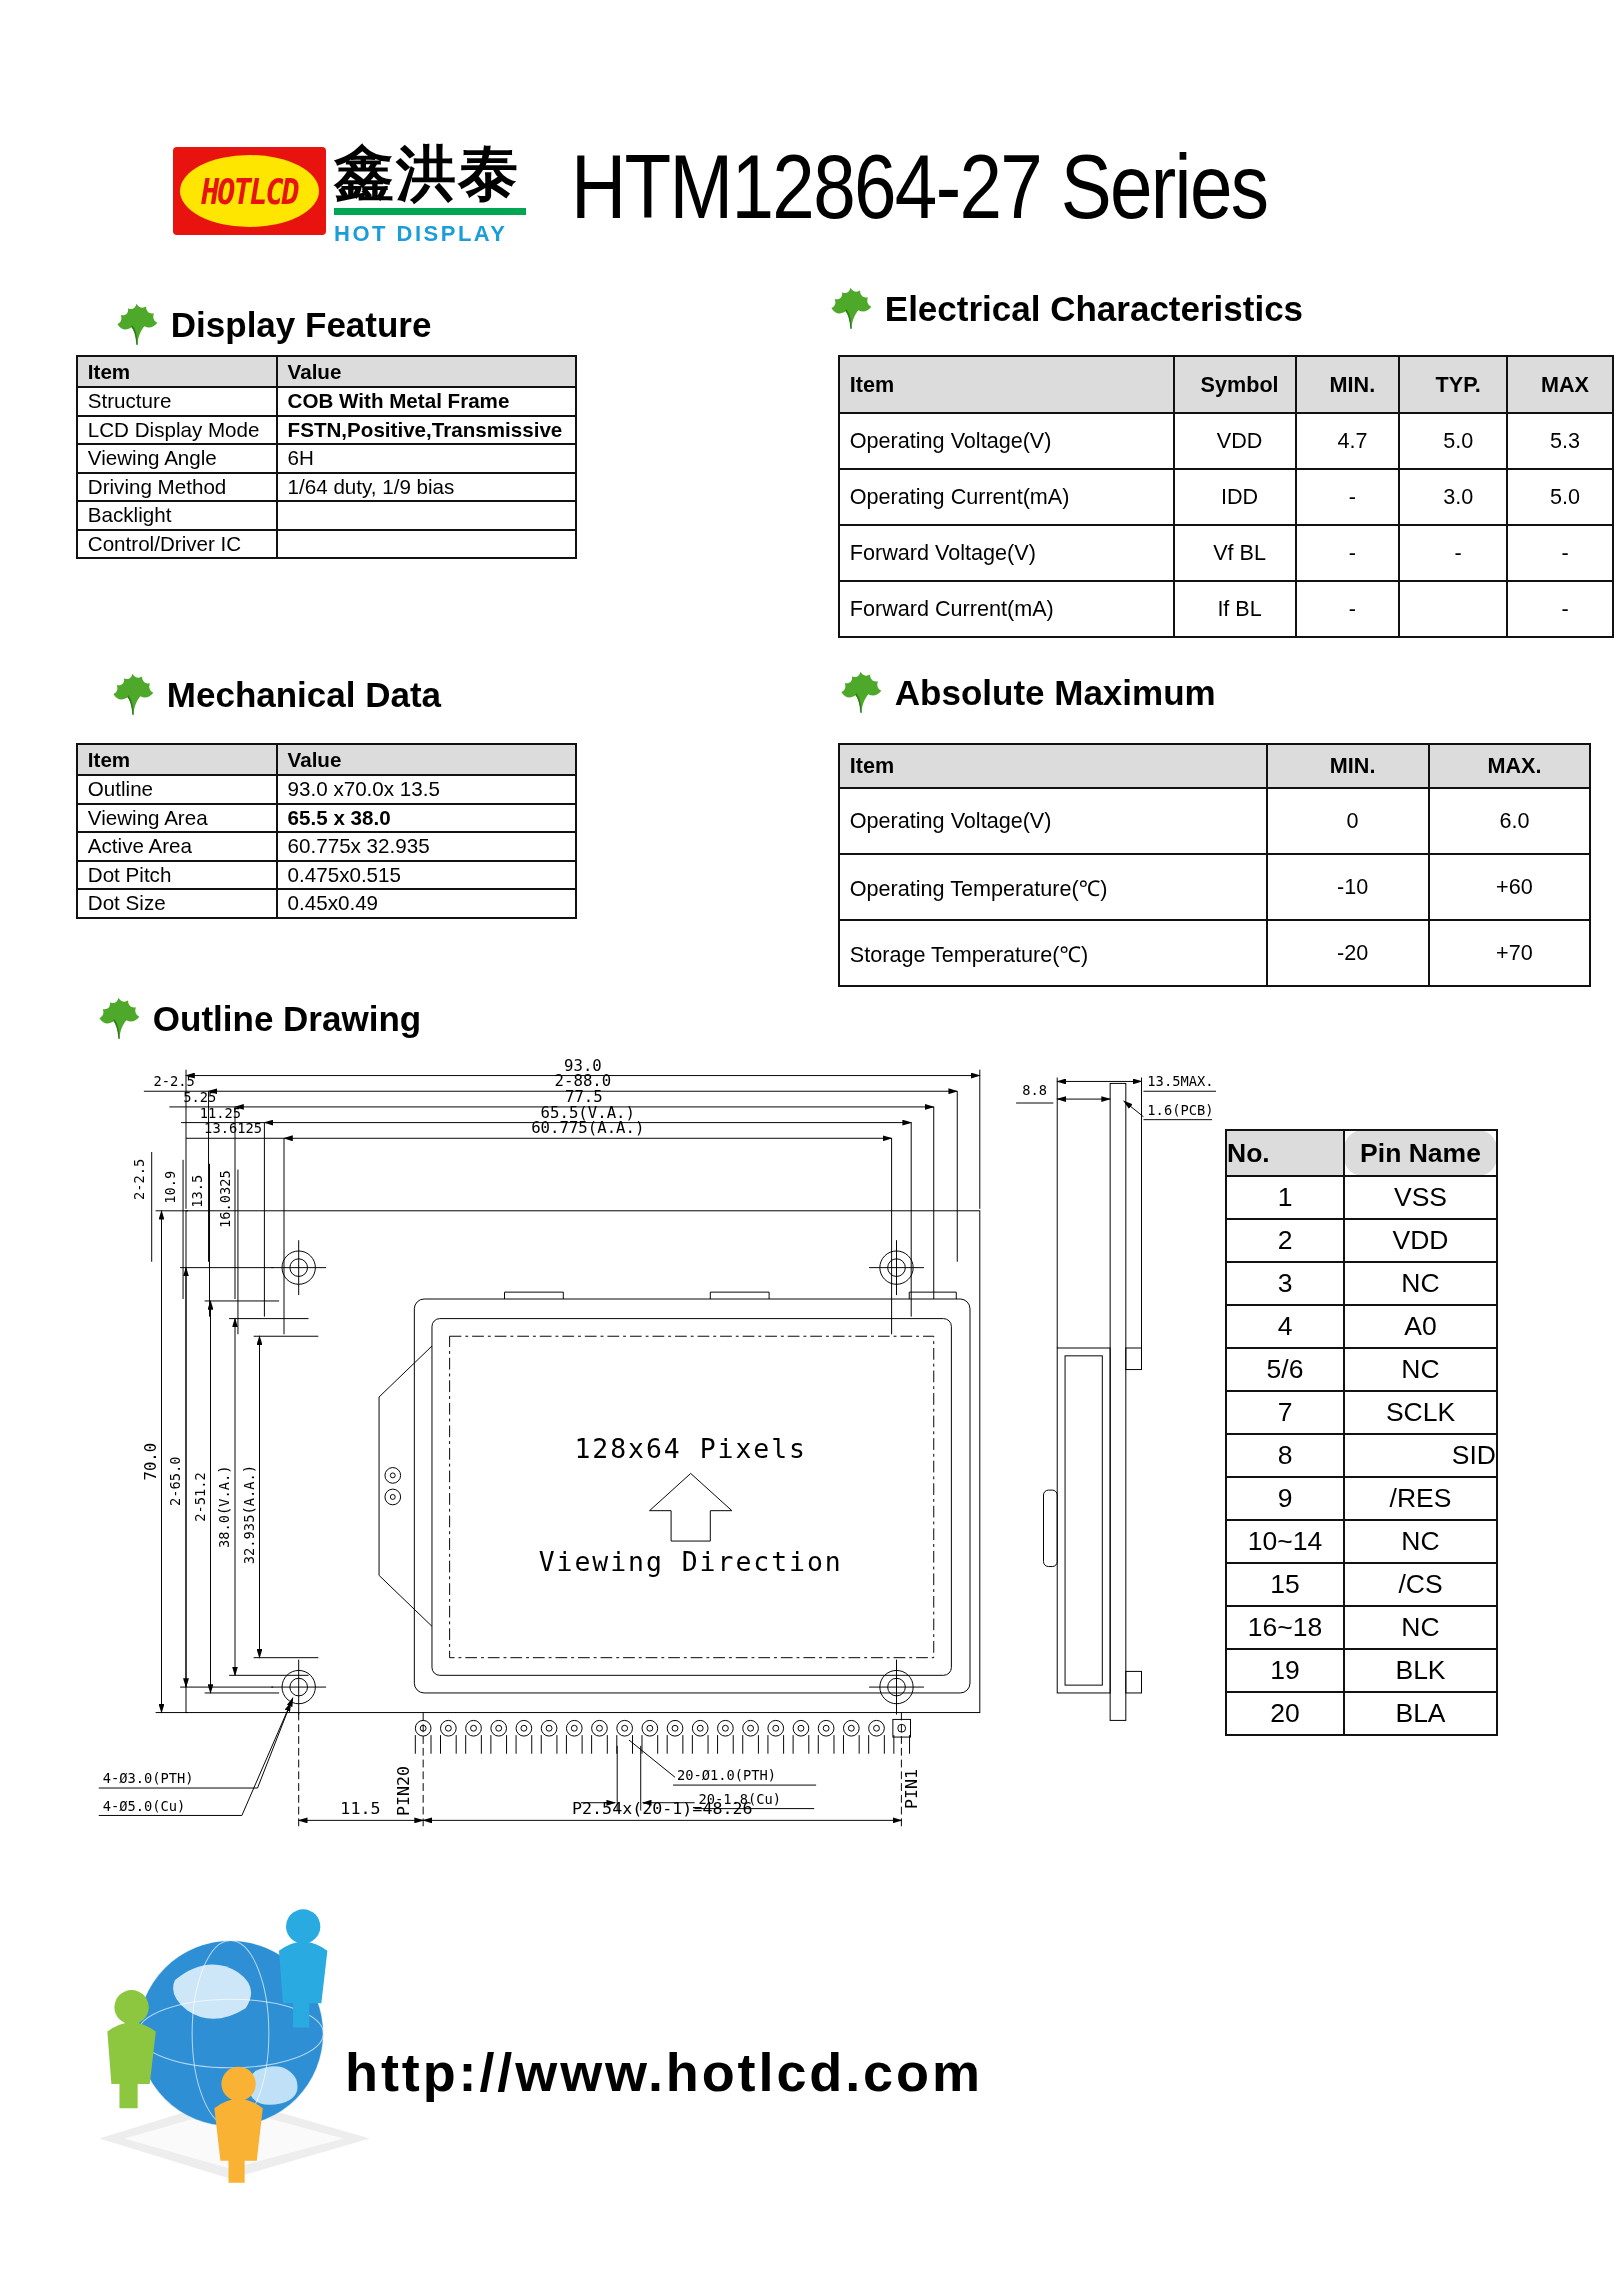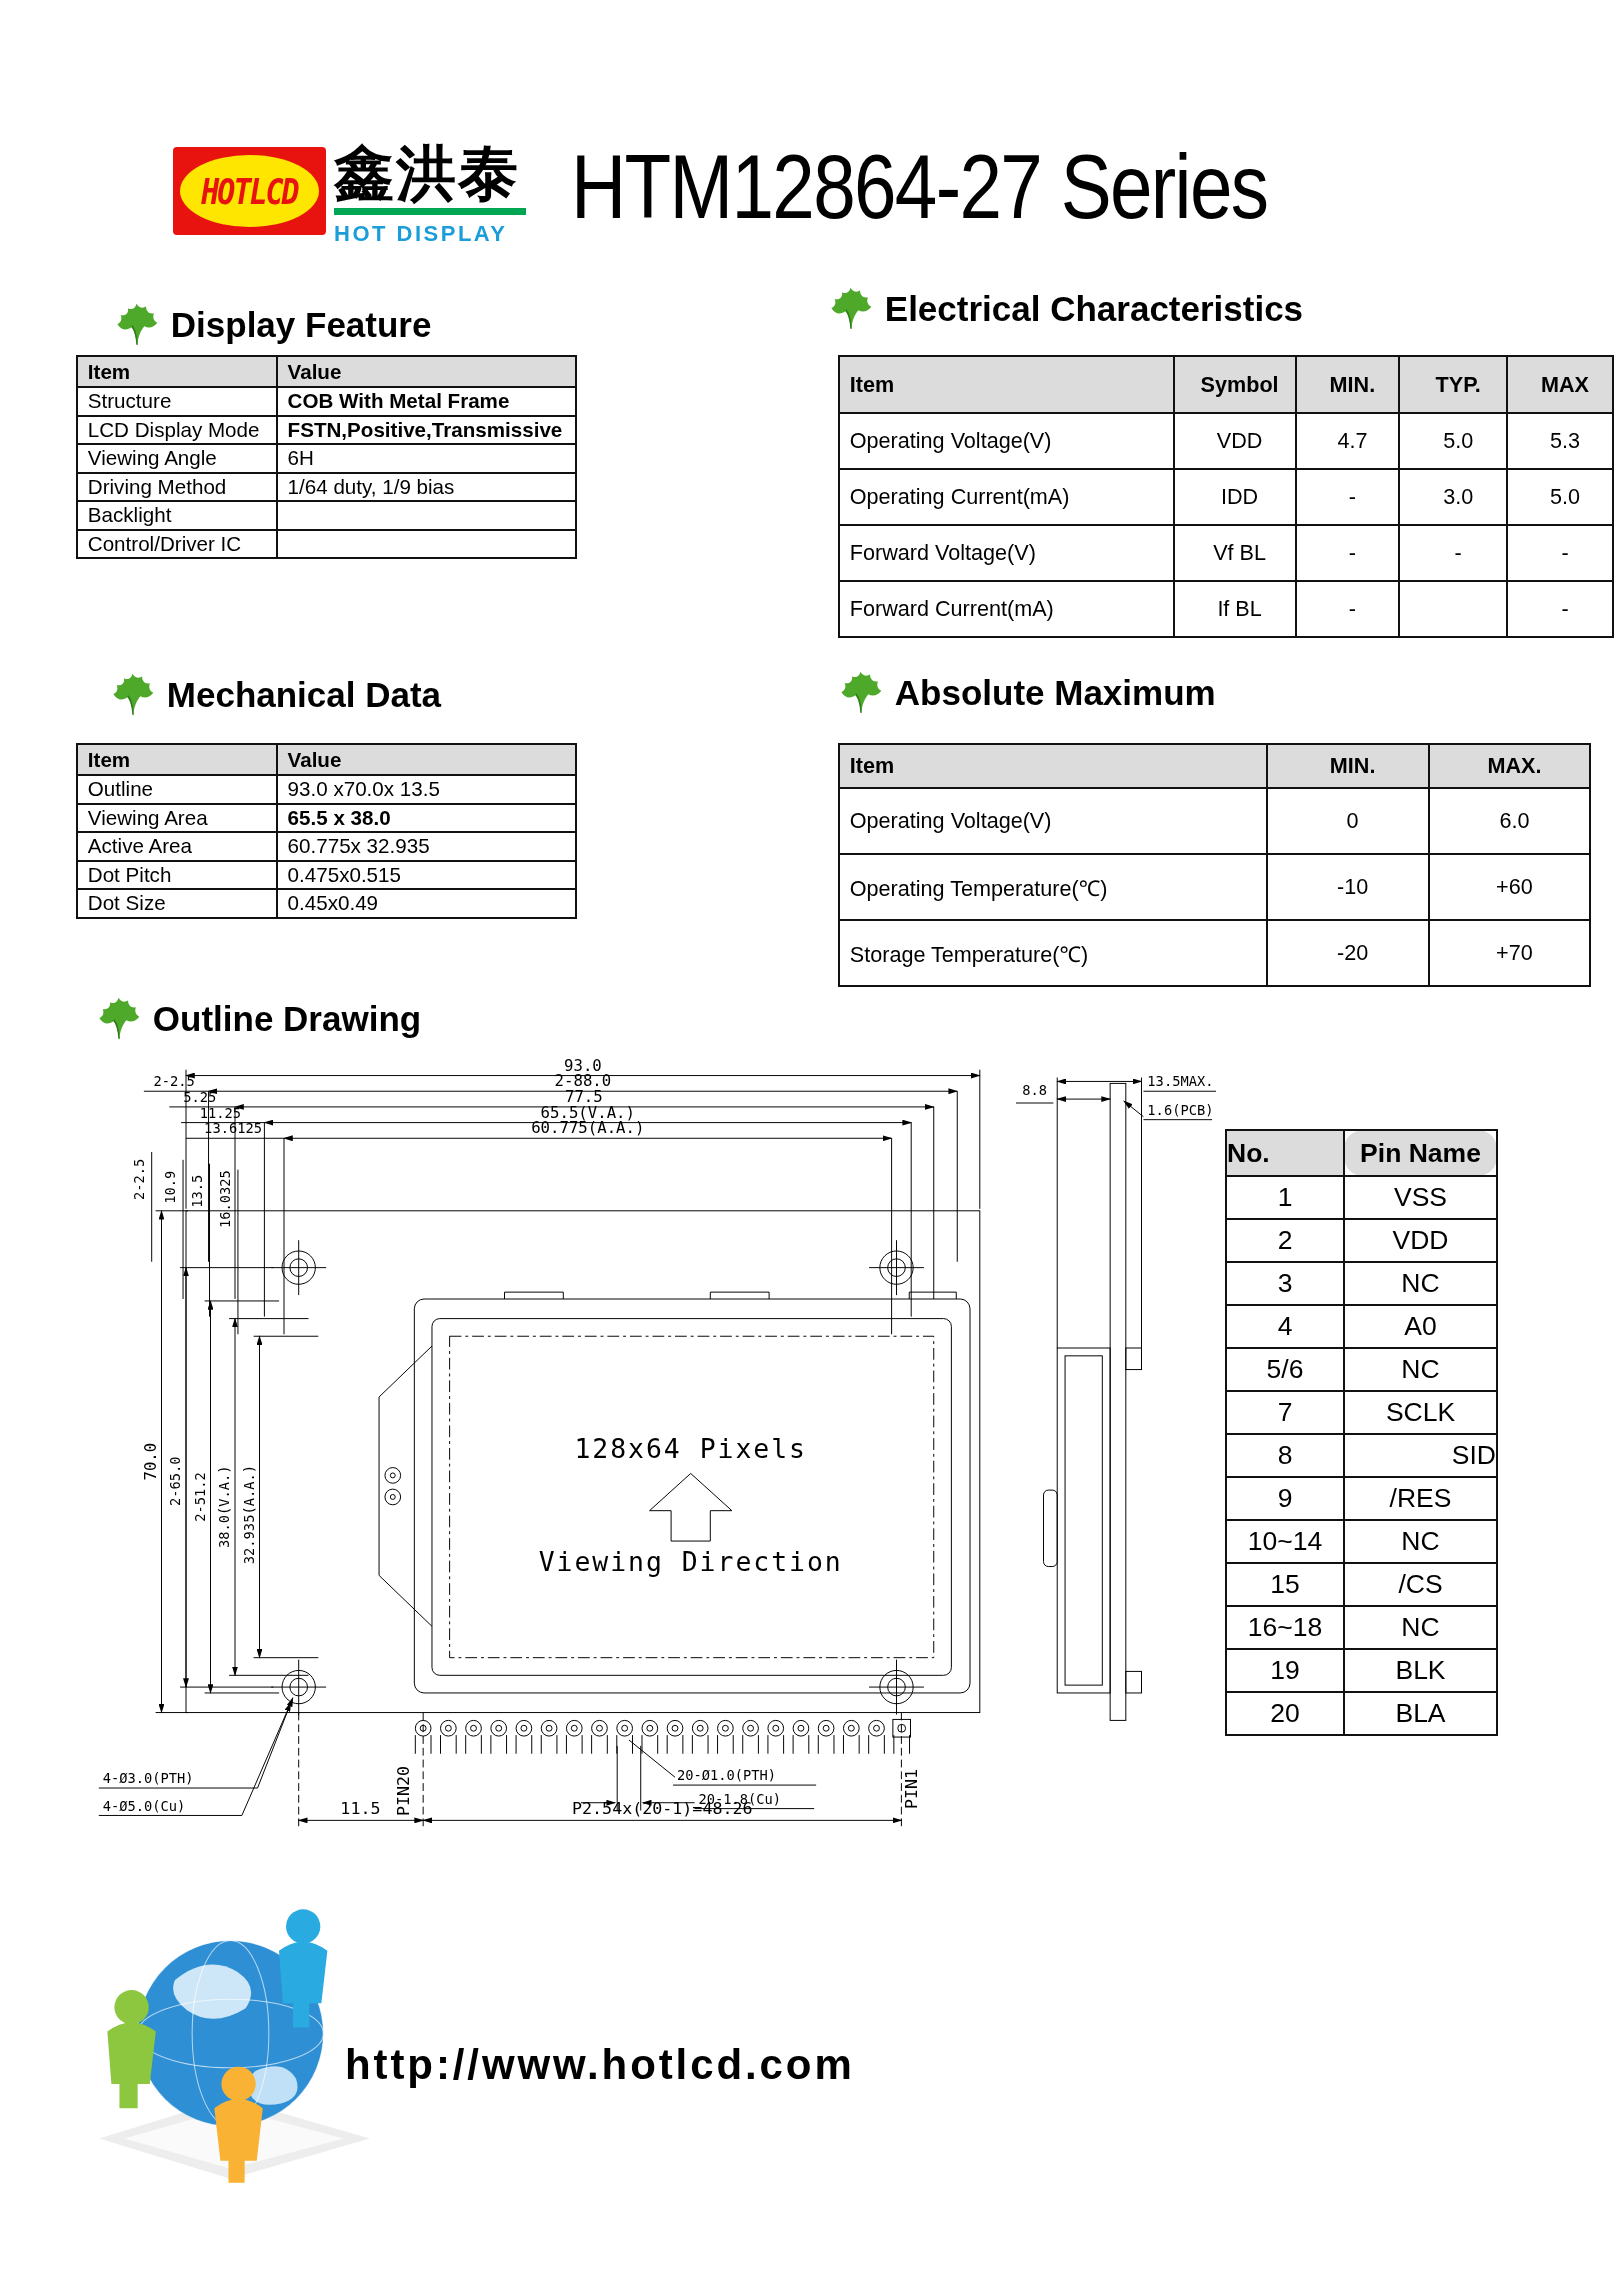--- a/index.html
+++ b/index.html
@@ -55,21 +55,21 @@
   #drawing text{fill:#000;stroke:none;font-family:"DejaVu Sans Mono",monospace;font-size:14px;text-anchor:middle;}
   #drawing text.lbl{font-size:16px;}
   #drawing text.sm{font-size:14px;}
   #drawing text.big{font-size:27px;letter-spacing:2px;}
   #drawing text.pinlbl{font-size:17px;}
   #drawing text.start{text-anchor:start;}
   #drawing .arrow{fill:#000;stroke:none;}
 
   
   #globe{position:absolute;left:69px;top:1874px;width:323px;height:323px;}
-  .footer-url{position:absolute;left:345px;top:2041px;font-size:42px;font-weight:bold;
+  .footer-url{position:absolute;left:345px;top:2041px;font-size:54px;font-weight:bold;
               letter-spacing:2.9px;white-space:nowrap;}
 </style>
 </head>
 <body>
 
 <div class="page">
 
   <div class="logo-red">
     <div class="logo-ellipse">
       <span class="logo-mark">HOTLCD</span>

